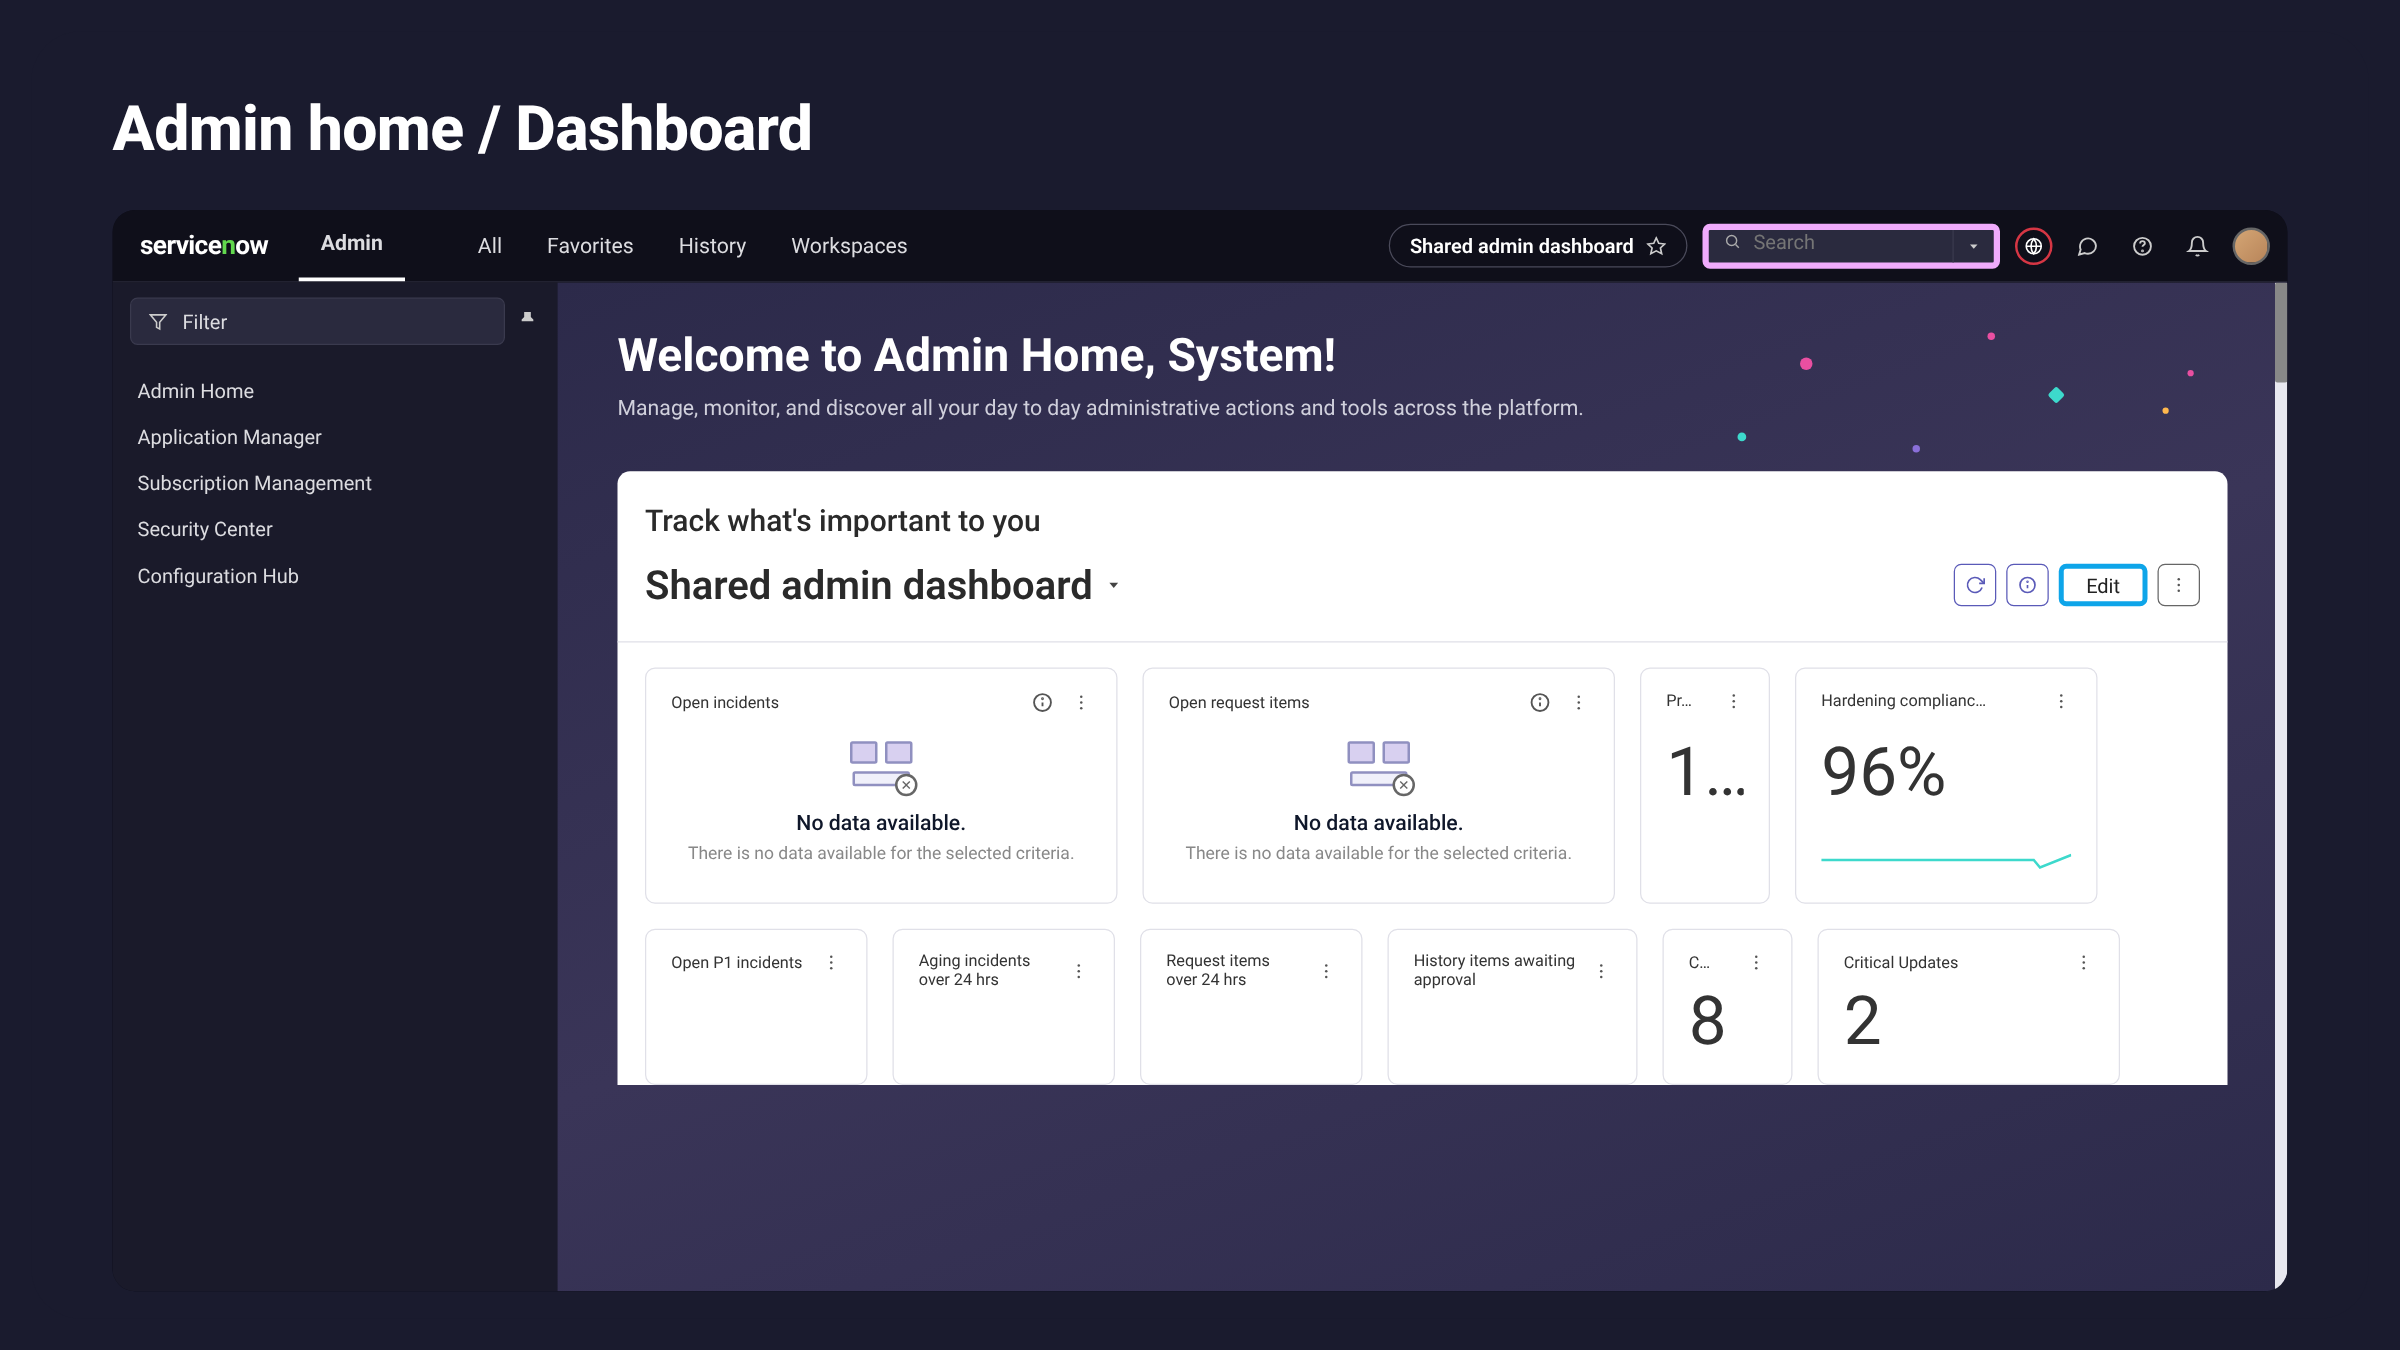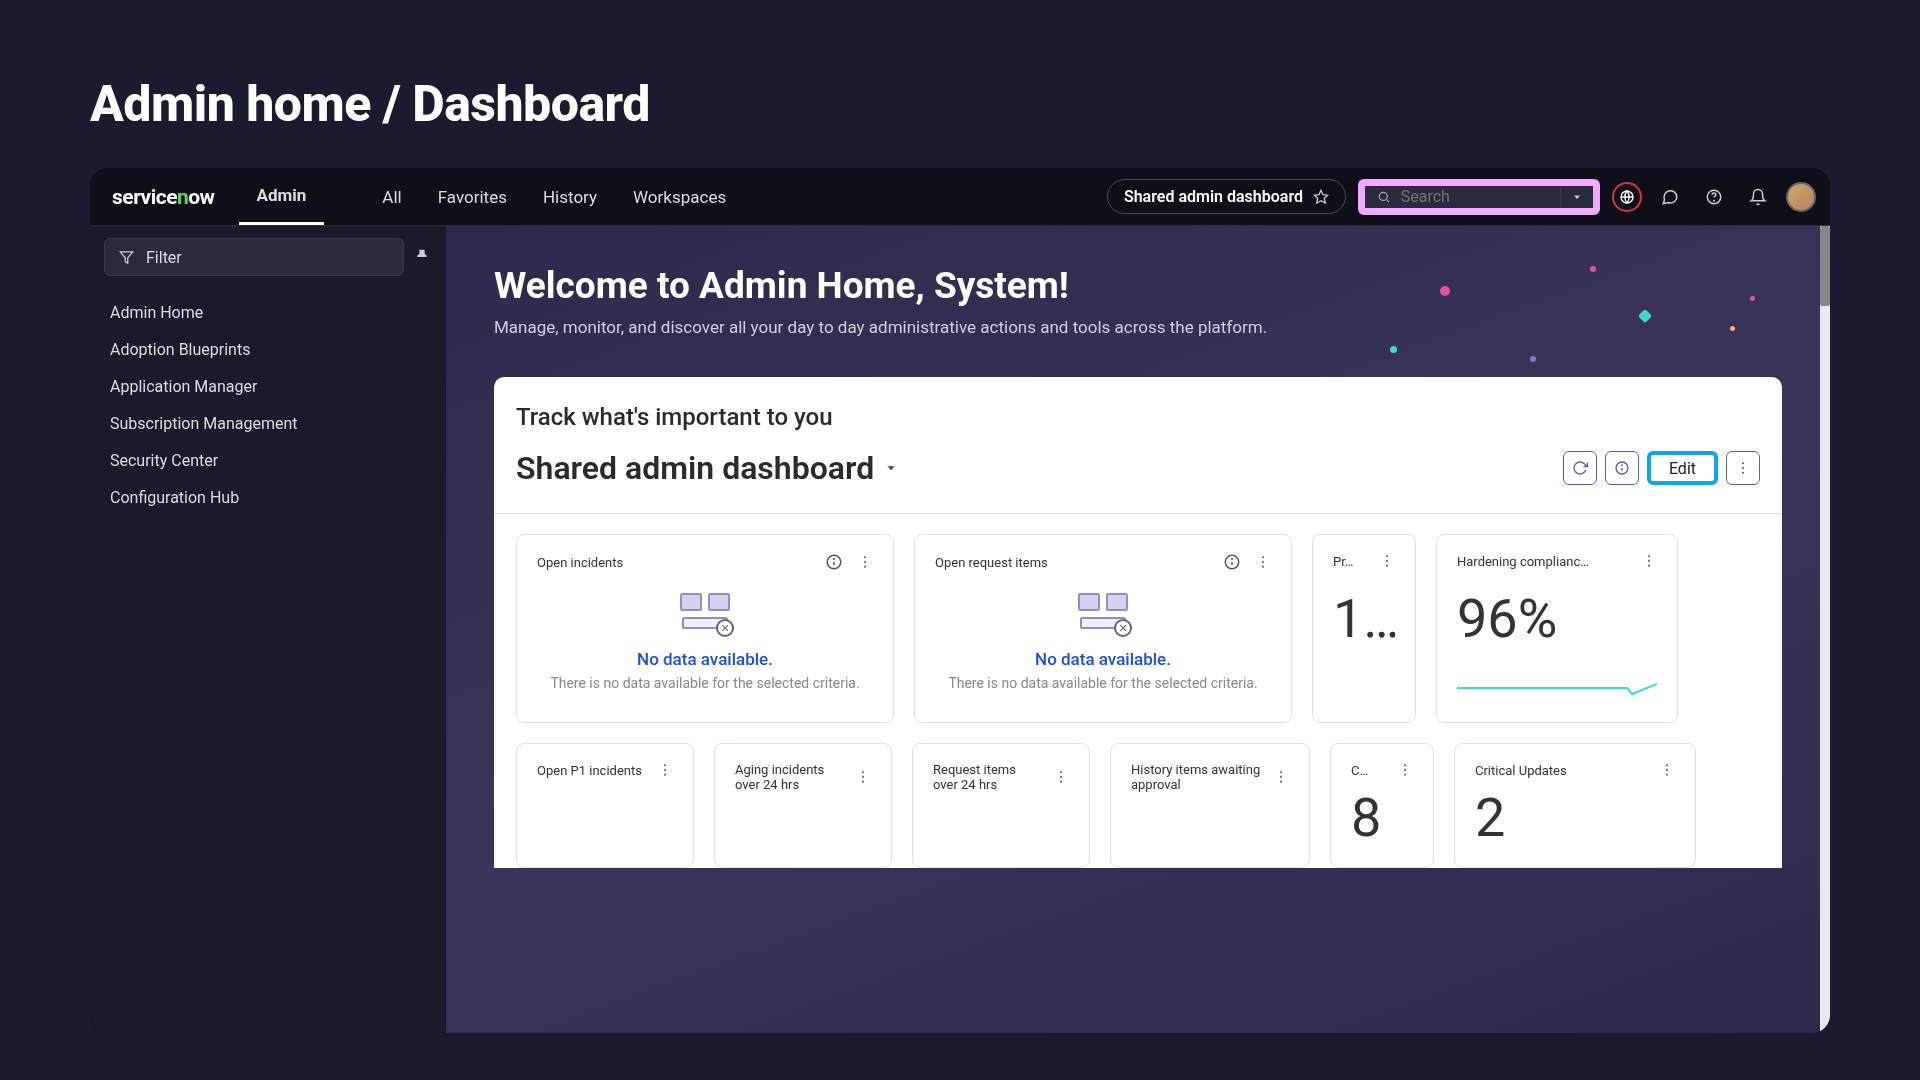--- a/index.html
+++ b/index.html
@@ -11,21 +11,21 @@
 .topbar { display: flex; align-items: center; height: 58px; background: #0f0f1a; border-bottom: 1px solid #2a2a3a; padding: 0 14px 0 0; }
 .logo-area { display: flex; align-items: center; padding: 0 18px 0 22px; height: 100%; }
 .logo-text { font-size: 21px; font-weight: 700; color: #fff; letter-spacing: -0.5px; }
 .logo-text .n { color: #62d84e; }
 .admin-tab { color: #dcdce0; font-size: 17px; padding: 0 18px; height: 100%; display: flex; align-items: center; border-bottom: 3px solid #fff; font-weight: 700; cursor: pointer; margin-left: 6px; }
 .nav-tabs { display: flex; gap: 0; margin-left: 40px; height: 100%; }
 .nav-tab { color: #dcdce0; font-size: 17px; padding: 0 18px; display: flex; align-items: center; cursor: pointer; }
 .topbar-right { margin-left: auto; display: flex; align-items: center; gap: 12px; }
 .dashboard-pill { border: 1px solid #4a4a5a; border-radius: 20px; padding: 7px 16px; display: flex; align-items: center; gap: 10px; cursor: pointer; }
 .dashboard-pill span { color: #fff; font-size: 16px; font-weight: 600; }
-.search-wrap { display: flex; align-items: center; background: #2a2a3e; border: 7px solid #f0abfc; border-radius: 6px; height: 36px; }
+.search-wrap { display: flex; align-items: flex-start; background: #2a2a3e; border: 5px solid #f0abfc; border-radius: 6px; height: 36px; }
 .search-inner { display: flex; align-items: center; padding: 0 12px; gap: 10px; width: 195px; }
 .search-input { background: transparent; border: none; color: #aaa; font-size: 16px; outline: none; width: 100%; }
 .search-dropdown { border-left: 1px solid #3a3a4e; padding: 0 10px; height: 100%; display: flex; align-items: center; cursor: pointer; }
 .icon-btn { width: 32px; height: 32px; display: flex; align-items: center; justify-content: center; cursor: pointer; color: #dcdce0; }
 .globe-btn { border: 2px solid #d63644; border-radius: 50%; width: 30px; height: 30px; }
 .avatar { width: 30px; height: 30px; border-radius: 50%; background: linear-gradient(135deg, #d4a574, #b8855a); cursor: pointer; border: 2px solid #666; }
 .body-area { display: flex; flex: 1; overflow: hidden; }
 .sidebar { width: 356px; background: #1a1a2a; padding: 12px 0; display: flex; flex-direction: column; }
 .filter-row { display: flex; align-items: center; gap: 10px; padding: 0 16px 10px 14px; }
 .filter-box { flex: 1; background: #2a2a3e; border: 1px solid #3a3a4e; border-radius: 6px; height: 38px; display: flex; align-items: center; padding: 0 14px; gap: 12px; cursor: text; }
@@ -53,21 +53,21 @@
 .widget-header { display: flex; align-items: center; justify-content: space-between; gap: 10px; }
 .widget-title { font-size: 13px; color: #333; font-weight: 400; white-space: nowrap; overflow: hidden; text-overflow: ellipsis; }
 .widget-icons { display: flex; gap: 14px; align-items: center; color: #555; }
 .no-data-body { display: flex; flex-direction: column; align-items: center; padding: 22px 0 4px 0; }
 .empty-icon { width: 54px; height: 42px; margin-bottom: 14px; position: relative; }
 .empty-icon .box { position: absolute; border: 2px solid #9090c0; background: #d8d0f0; border-radius: 2px; }
 .empty-icon .tl { width: 22px; height: 18px; top: 0; left: 2px; }
 .empty-icon .tr { width: 22px; height: 18px; top: 0; right: 2px; }
 .empty-icon .bottom { width: 46px; height: 12px; bottom: 6px; left: 4px; background: #f0f0fa; }
 .empty-icon .cross { position: absolute; bottom: -2px; right: -2px; width: 18px; height: 18px; border-radius: 50%; border: 2px solid #666; background: #fff; display: flex; align-items: center; justify-content: center; font-size: 11px; color: #666; }
-.no-data-title { font-size: 17px; color: #1d4ed8; font-weight: 500; margin-bottom: 6px; }
+.no-data-title { font-size: 17px; color: #0f172a; font-weight: 500; margin-bottom: 6px; }
 .no-data-sub { font-size: 14px; color: #888; }
 .big-metric { font-size: 54px; font-weight: 400; color: #333; margin-top: 18px; white-space: nowrap; overflow: hidden; }
 .spark { width: 100%; height: 28px; margin-top: 22px; }
 .w-lg { width: 378px; }
 .w-sm { width: 104px; }
 .w-md { width: 242px; }
 .w-mini { width: 178px; }
 .w-mid2 { width: 200px; }
 .scrollbar { position: absolute; right: 0; top: 0; width: 10px; height: 100%; background: #e8e8f0; }
 .scrollbar-thumb { width: 100%; height: 80px; background: #888; border-radius: 2px; }
@@ -152,21 +152,20 @@
               <span>Filter</span>
             </div>
             <div class="pin-btn">
               <svg width="16" height="16" viewBox="0 0 24 24" fill="#ccc">
                   <path d="M16 4v6l3 3v2H5v-2l3-3V4h8zM12 15v5"></path>
                 </svg>
             </div>
           </div>
           <div class="sidebar-items">
             <div class="sidebar-item">Admin Home</div>
-            <div class="sidebar-item">Adoption Blueprints</div>
             <div class="sidebar-item">Application Manager</div>
             <div class="sidebar-item">Subscription Management</div>
             <div class="sidebar-item">Security Center</div>
             <div class="sidebar-item">Configuration Hub</div>
           </div>
         </div>
 
         <div class="main">
           <div class="confetti">
             <div class="dot" style="background:#e94fa1;width:10px;height:10px;top:60px;left:110px"></div>

